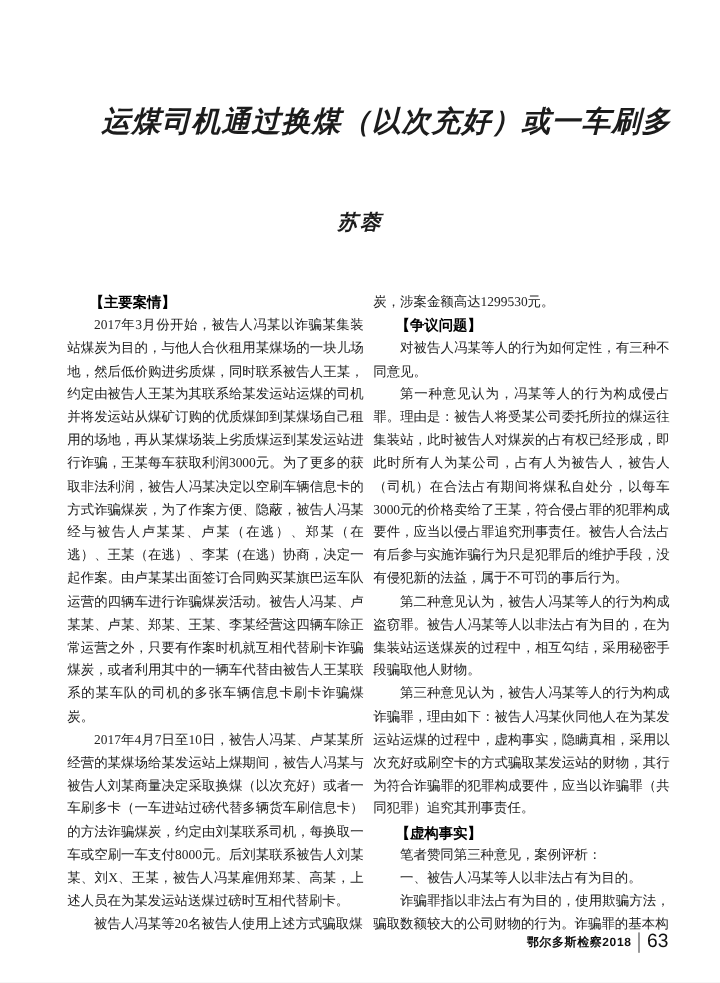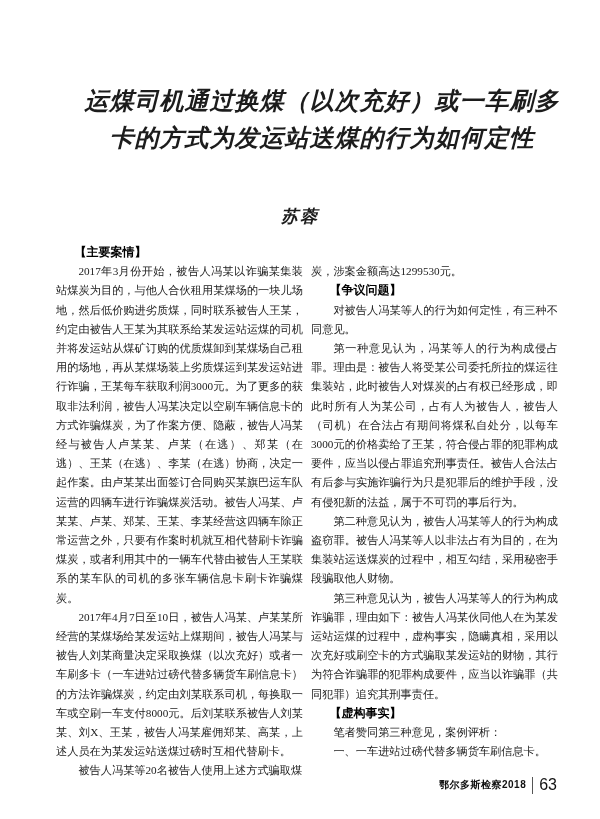--- a/index.html
+++ b/index.html
@@ -45,21 +45,20 @@
     font-family: "DejaVu Serif", cursive, serif;
     padding-left: 44px;
   }
   .title .tl { display: block; }
   .author {
     position: absolute; top: 174px; left: 0; width: 600px;
     text-align: center;
     font-size: 17px; font-weight: bold; font-style: italic;
     letter-spacing: 2px;
     font-family: "DejaVu Serif", cursive, serif;
-    margin-top: 31px;
   }
 
   
   .columns {
     position: absolute; top: 243px; left: 56px;
     width: 502px;
     display: flex; gap: 8px; align-items: center;
   }
   .col {
     width: 247px;
@@ -97,21 +96,20 @@
   }
 </style>
 </head>
 <body>
 
 <div class="page">
 
 
   <h1 class="title">
     <span class="tl">运煤司机通过换煤（以次充好）或一车刷多</span>
-    <span class="tl">卡的方式为发运站送煤的行为如何定性</span>
   </h1>
 
   <div class="author">苏蓉</div>
 
   <div class="columns">
 
     <div class="col">
       <p class="sec">【主要案情】</p>
       <p class="para indent">2017年3月份开始，被告人冯某以诈骗某集装站煤炭为目的，与他人合伙租用某煤场的一块儿场地，然后低价购进劣质煤，同时联系被告人王某，约定由被告人王某为其联系给某发运站运煤的司机并将发运站从煤矿订购的优质煤卸到某煤场自己租用的场地，再从某煤场装上劣质煤运到某发运站进行诈骗，王某每车获取利润3000元。为了更多的获取非法利润，被告人冯某决定以空刷车辆信息卡的方式诈骗煤炭，为了作案方便、隐蔽，被告人冯某经与被告人卢某某、卢某（在逃）、郑某（在逃）、王某（在逃）、李某（在逃）协商，决定一起作案。由卢某某出面签订合同购买某旗巴运车队运营的四辆车进行诈骗煤炭活动。被告人冯某、卢某某、卢某、郑某、王某、李某经营这四辆车除正常运营之外，只要有作案时机就互相代替刷卡诈骗煤炭，或者利用其中的一辆车代替由被告人王某联系的某车队的司机的多张车辆信息卡刷卡诈骗煤炭。</p>
       <p class="para indent">2017年4月7日至10日，被告人冯某、卢某某所经营的某煤场给某发运站上煤期间，被告人冯某与被告人刘某商量决定采取换煤（以次充好）或者一车刷多卡（一车进站过磅代替多辆货车刷信息卡）的方法诈骗煤炭，约定由刘某联系司机，每换取一车或空刷一车支付8000元。后刘某联系被告人刘某某、刘X、王某，被告人冯某雇佣郑某、高某，上述人员在为某发运站送煤过磅时互相代替刷卡。</p>
@@ -120,21 +118,22 @@
 
     <div class="col">
       <p class="para">炭，涉案金额高达1299530元。</p>
       <p class="sec">【争议问题】</p>
       <p class="para indent">对被告人冯某等人的行为如何定性，有三种不同意见。</p>
       <p class="para indent">第一种意见认为，冯某等人的行为构成侵占罪。理由是：被告人将受某公司委托所拉的煤运往集装站，此时被告人对煤炭的占有权已经形成，即此时所有人为某公司，占有人为被告人，被告人（司机）在合法占有期间将煤私自处分，以每车3000元的价格卖给了王某，符合侵占罪的犯罪构成要件，应当以侵占罪追究刑事责任。被告人合法占有后参与实施诈骗行为只是犯罪后的维护手段，没有侵犯新的法益，属于不可罚的事后行为。</p>
       <p class="para indent">第二种意见认为，被告人冯某等人的行为构成盗窃罪。被告人冯某等人以非法占有为目的，在为集装站运送煤炭的过程中，相互勾结，采用秘密手段骗取他人财物。</p>
       <p class="para indent">第三种意见认为，被告人冯某等人的行为构成诈骗罪，理由如下：被告人冯某伙同他人在为某发运站运煤的过程中，虚构事实，隐瞒真相，采用以次充好或刷空卡的方式骗取某发运站的财物，其行为符合诈骗罪的犯罪构成要件，应当以诈骗罪（共同犯罪）追究其刑事责任。</p>
       <p class="sec">【虚构事实】</p>
       <p class="para indent">笔者赞同第三种意见，案例评析：</p>
-      <p class="para indent">一、一车进站过磅代替多辆货车刷信息卡。</p>
+      <p class="para indent">一、被告人冯某等人以非法占有为目的。</p>
+      <p class="para indent">诈骗罪指以非法占有为目的，使用欺骗方法，骗取数额较大的公司财物的行为。诈骗罪的基本构</p>
     </div>
 
   </div>
 
   <div class="footer">
     <span class="journal">鄂尔多斯检察2018</span>
     <span class="fdiv"></span>
     <span class="pageno">63</span>
   </div>
 

